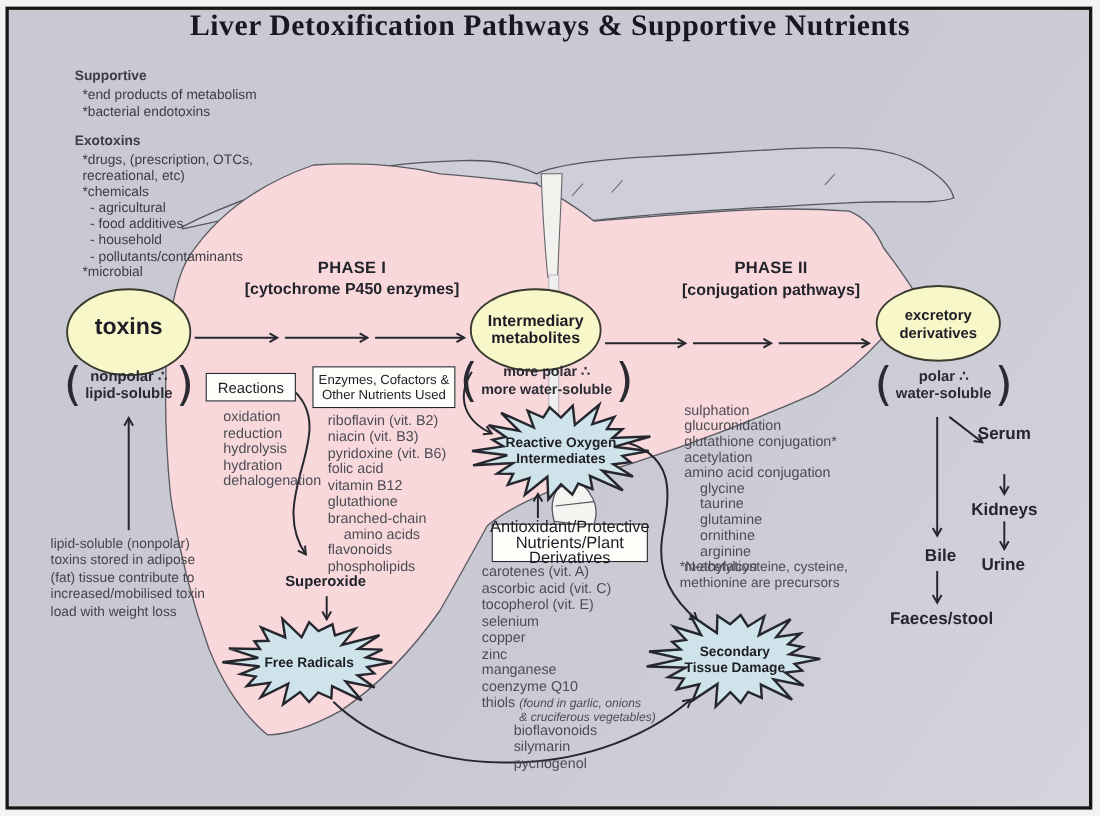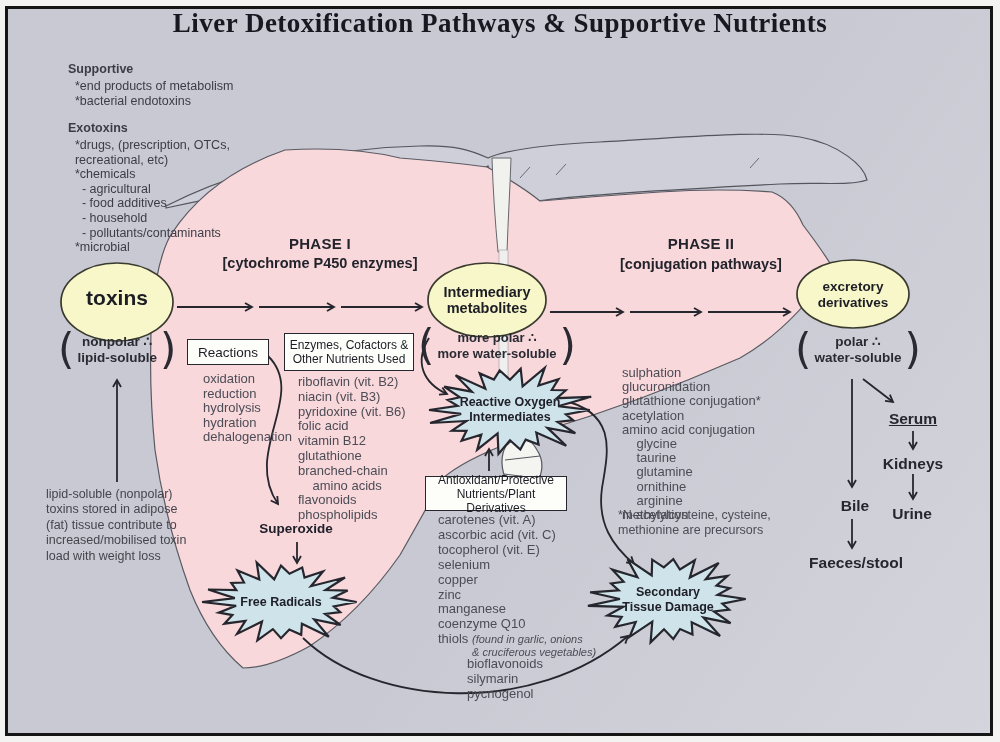--- a/index.html
+++ b/index.html
@@ -181,21 +181,21 @@
 methionine are precursors</div>
 
 <div class="t b c s14" style="left:246px;top:521px;width:100px;color:#20202a;">Superoxide</div>
 
 <div class="burst-label" style="left:440px;top:395px;width:140px;">Reactive Oxygen
 Intermediates</div>
 <div class="burst-label" style="left:221px;top:595px;width:120px;">Free Radicals</div>
 <div class="burst-label" style="left:603px;top:585px;width:130px;">Secondary
 Tissue Damage</div>
 
-<div class="box" style="left:425px;top:476px;width:140px;height:33px;font-size:12px;line-height:14px;">Antioxidant/Protective
+<div class="box" style="left:447px;top:476px;width:140px;height:33px;font-size:15px;line-height:14px;">Antioxidant/Protective
 Nutrients/Plant Derivatives</div>
 <div class="t s13 gray" style="left:438px;top:513px;line-height:14.9px;">carotenes (vit. A)
 ascorbic acid (vit. C)
 tocopherol (vit. E)
 selenium
 copper
 zinc
 manganese
 coenzyme Q10</div>
 <div class="thiols-wrap" style="left:438px;top:632px;"><span>thiols</span> <span class="tiny">(found in garlic, onions</span></div>
@@ -203,17 +203,17 @@
 <div class="t s13 gray" style="left:456px;top:657px;line-height:14.9px;margin-left:11px;">bioflavonoids
 silymarin
 pycnogenol</div>
 
 <div class="t s12" style="left:46px;top:487px;color:#45454e;line-height:15.4px;">lipid-soluble (nonpolar)
 toxins stored in adipose
 (fat) tissue contribute to
 increased/mobilised toxin
 load with weight loss</div>
 
-<div class="out" style="left:873px;top:410px;width:80px;text-decoration:underline;">Serum</div>
+<div class="out" style="left:873px;top:386px;width:80px;">Serum</div>
 <div class="out" style="left:873px;top:455px;width:80px;">Kidneys</div>
 <div class="out" style="left:872px;top:505px;width:80px;">Urine</div>
 <div class="out" style="left:815px;top:497px;width:80px;">Bile</div>
 <div class="out" style="left:786px;top:554px;width:140px;">Faeces/stool</div>
 
 </body></html>

